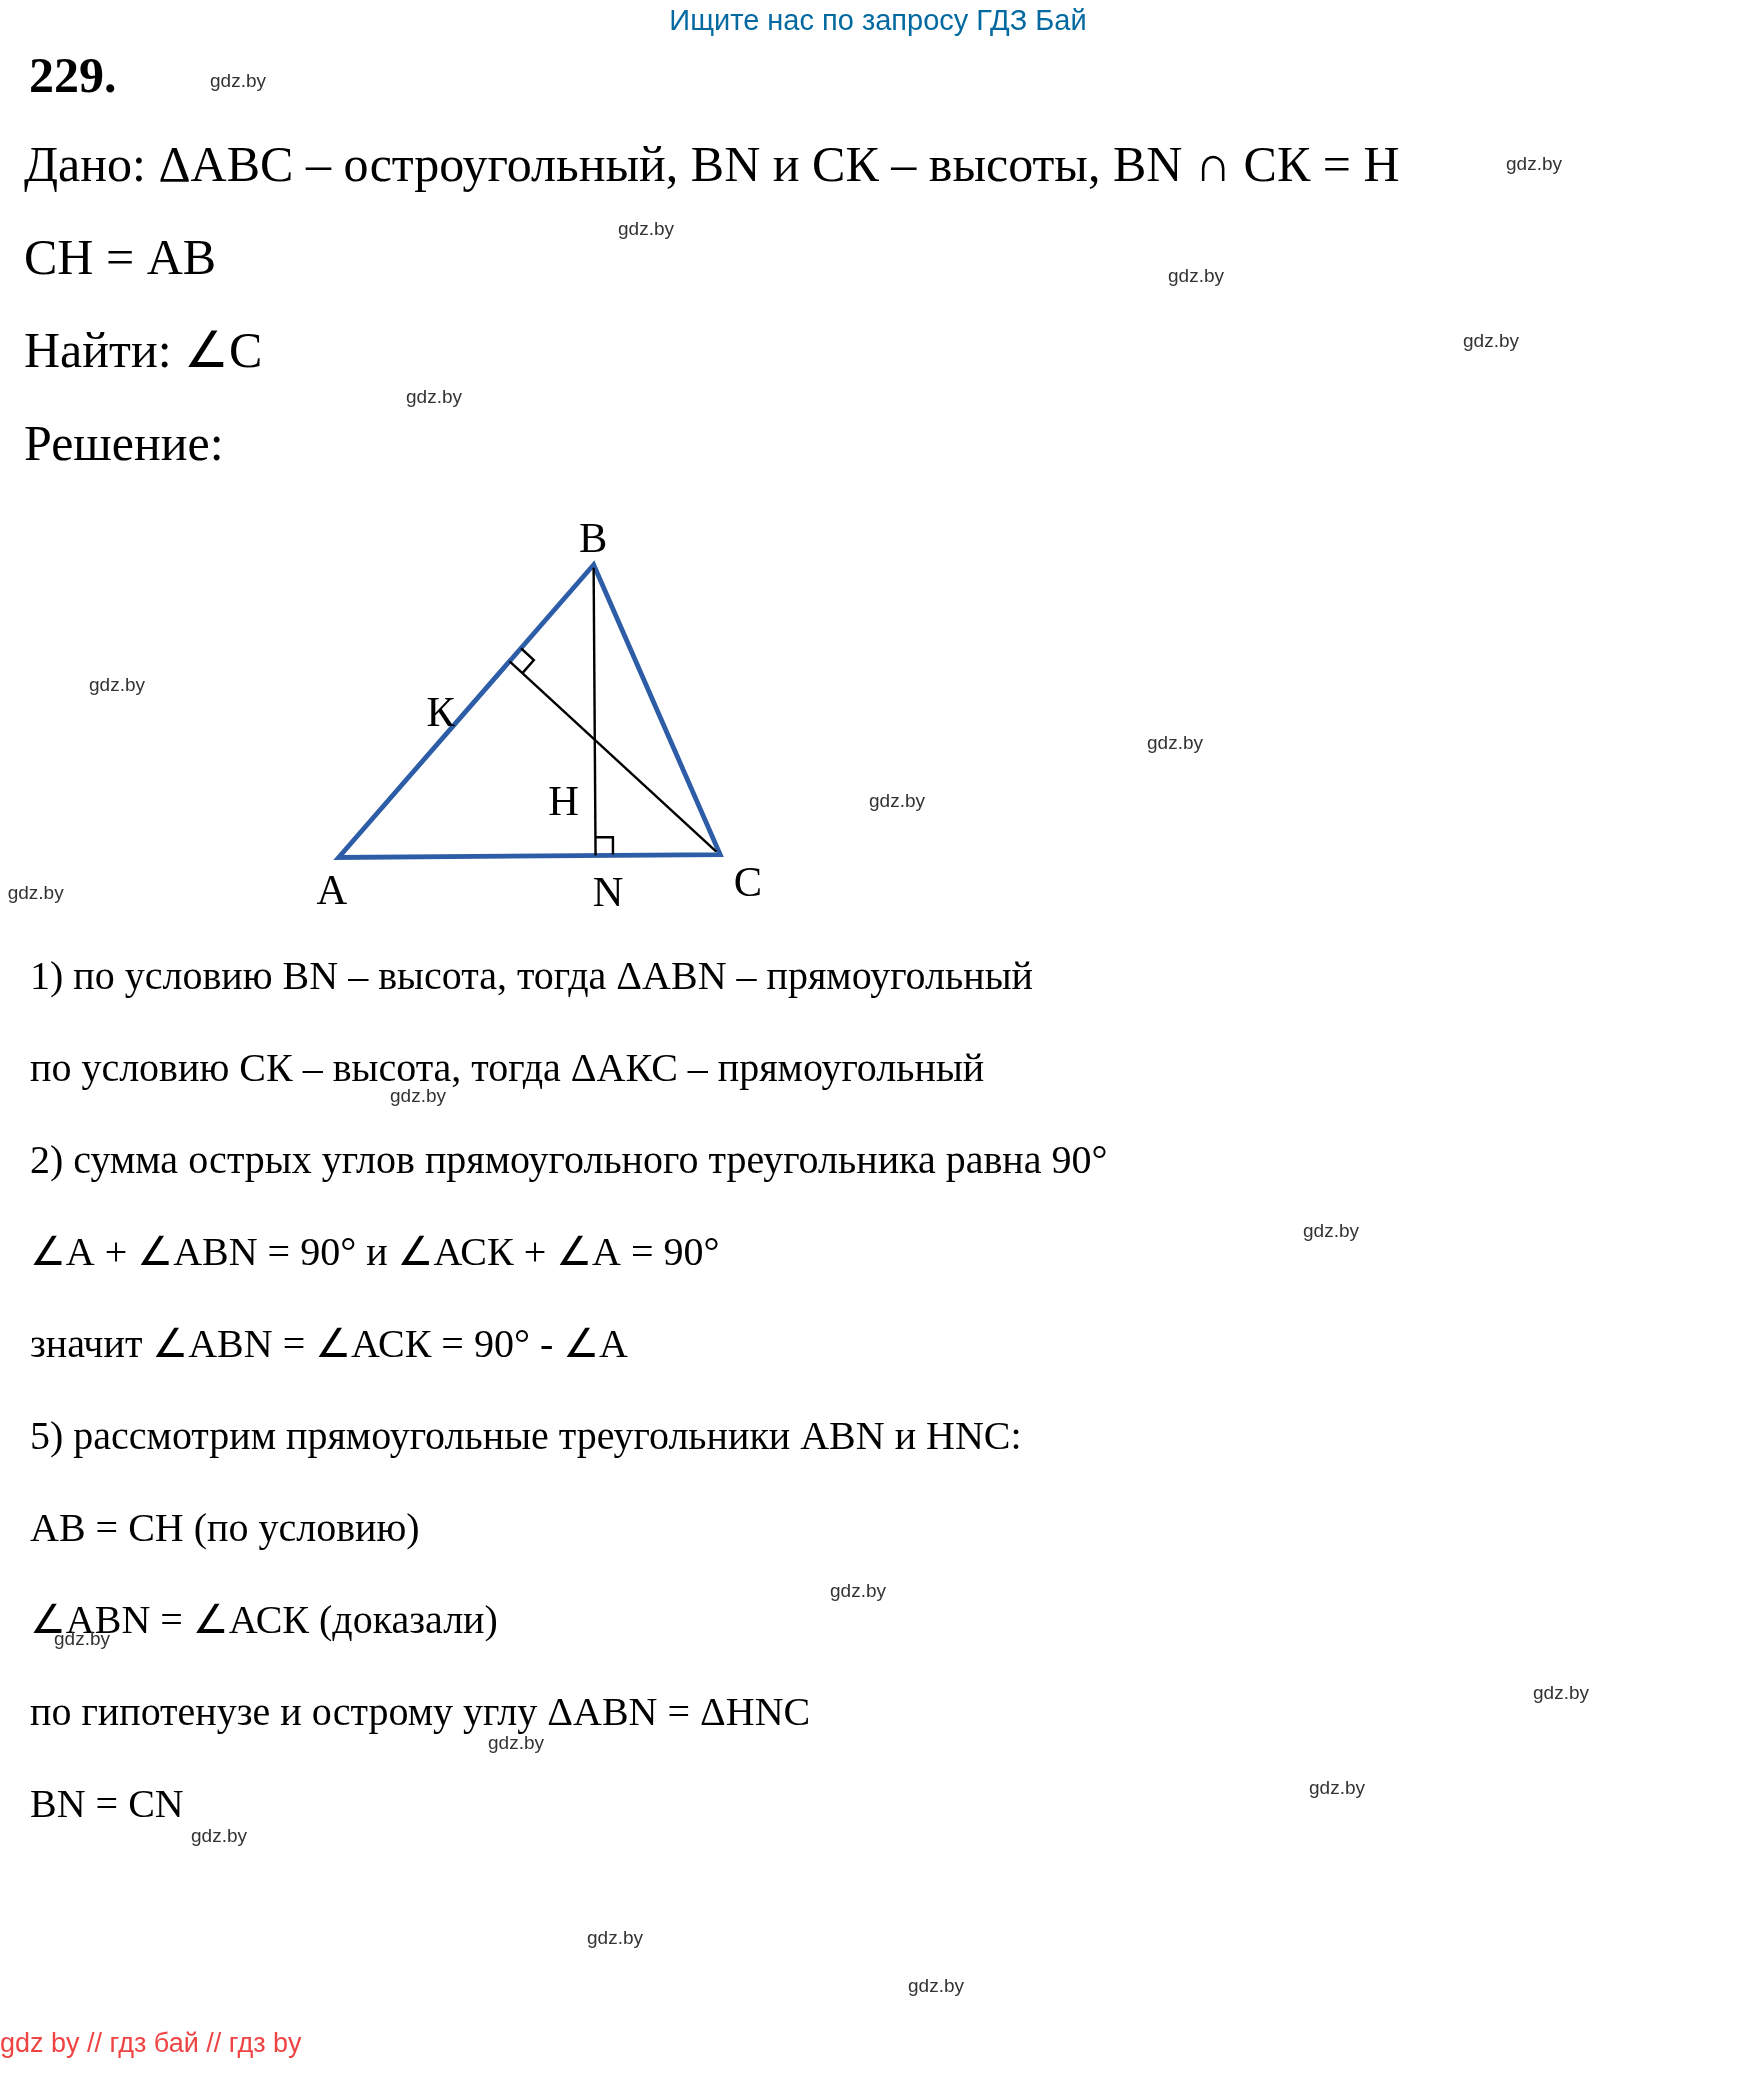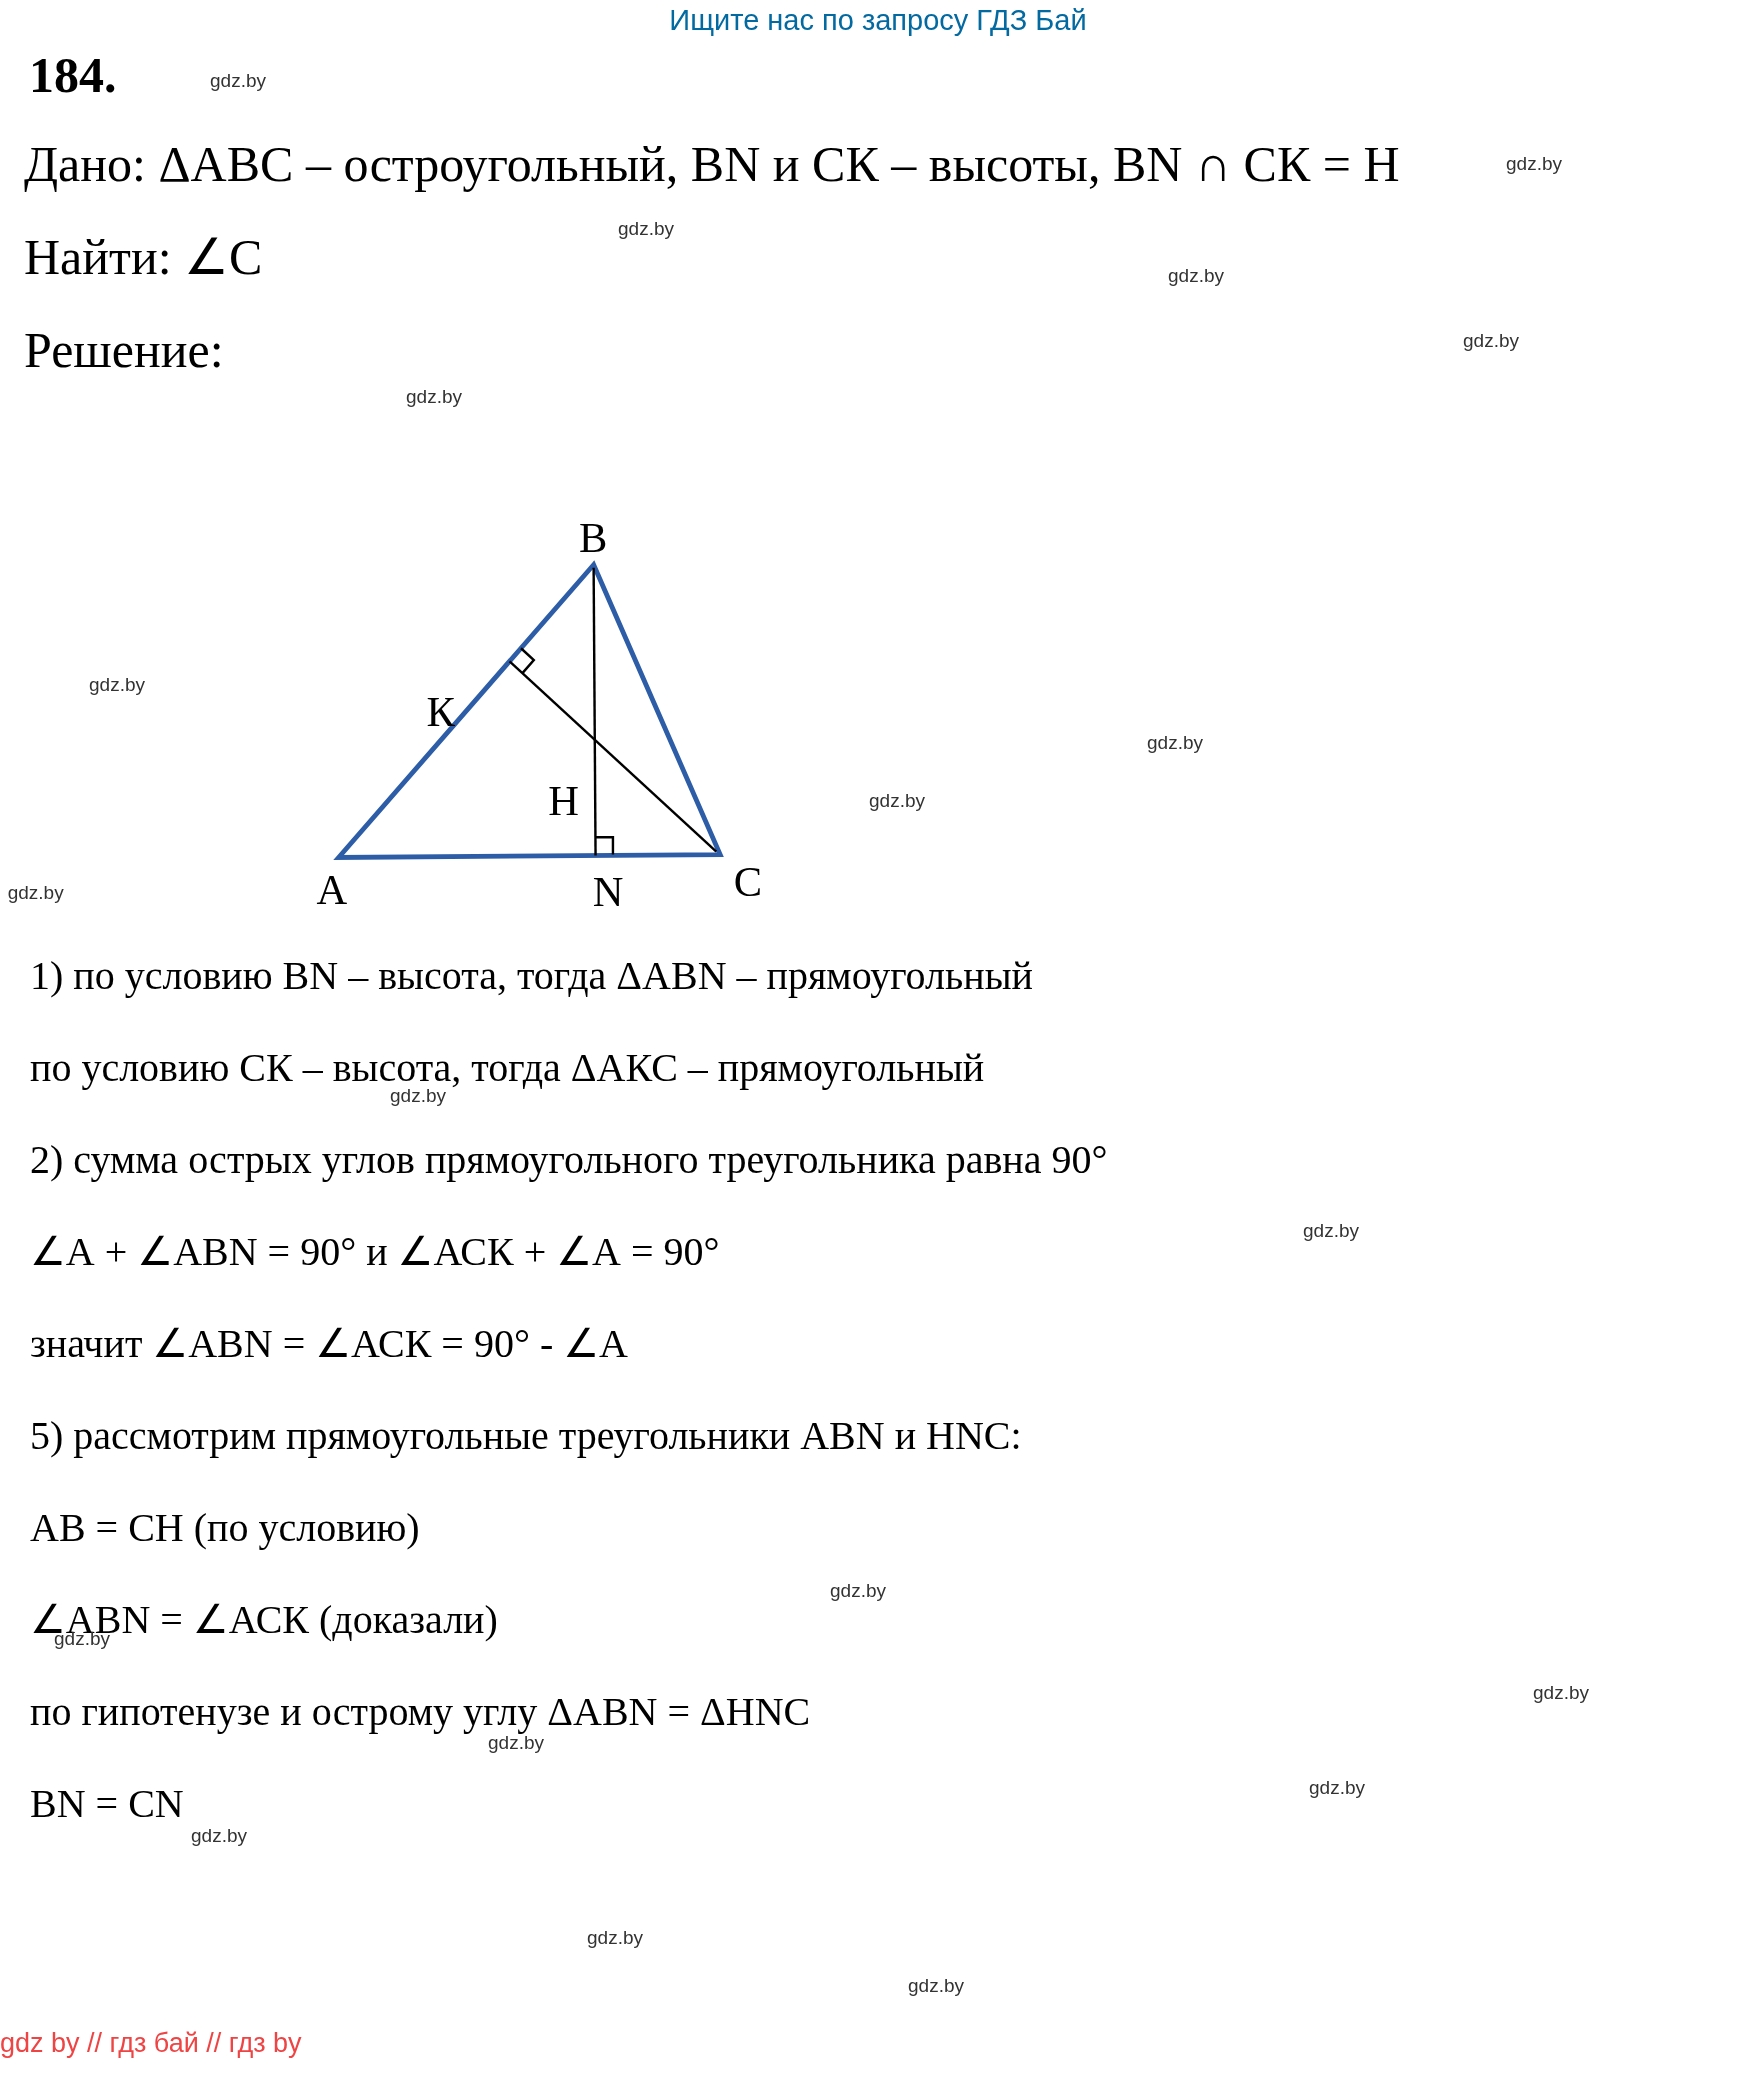--- a/index.html
+++ b/index.html
@@ -70,24 +70,25 @@
     font-family: "Liberation Sans", sans-serif;
     font-size: 27px;
     color: #ef4444;
   }
 </style>
 </head>
 <body>
 
 <div class="promo">Ищите нас по запросу ГДЗ Бай</div>
 
-<div class="problem-number">184.</div>
+<div class="problem-number">229.</div>
 
 <div class="statement">
   <div>Дано: ΔАВС – остроугольный, BN и СК – высоты, BN ∩ СК = Н</div>
+  <div>СН = АВ</div>
   <div>Найти: ∠С</div>
   <div>Решение:</div>
 </div>
 
 <svg class="diagram" width="541" height="425" viewBox="0 0 560 440">
   <polygon points="335,65 71,368 466,365" fill="none" stroke-width="5" stroke="#2d5da7"></polygon>
   <line x1="335" y1="68" x2="337" y2="366" stroke="#000" stroke-width="2.5"></line>
   <line x1="462" y1="362" x2="248" y2="165" stroke="#000" stroke-width="2.5"></line>
   <polyline points="259.8,151.4 273.1,163.6 261.3,177.2" fill="none" stroke="#000" stroke-width="2.5"></polyline>
   <polyline points="337,347 355,347 355,365" fill="none" stroke="#000" stroke-width="2.5"></polyline>

